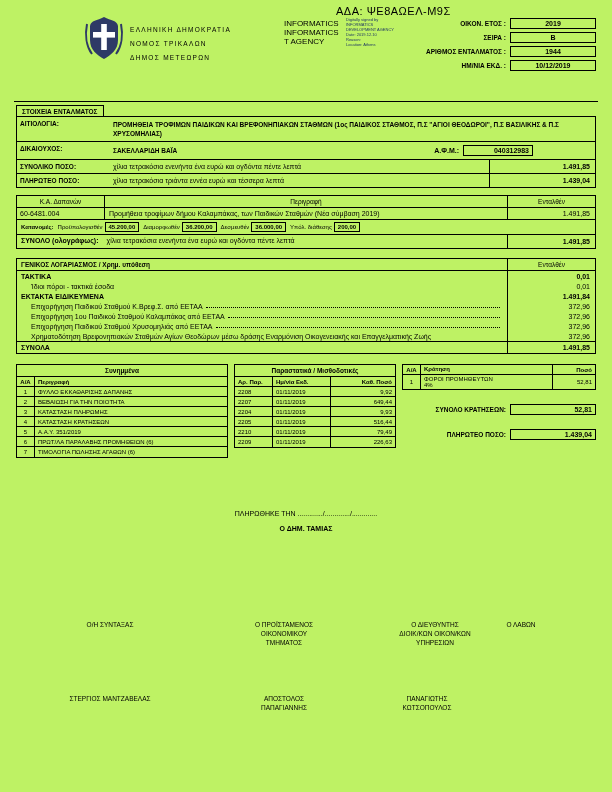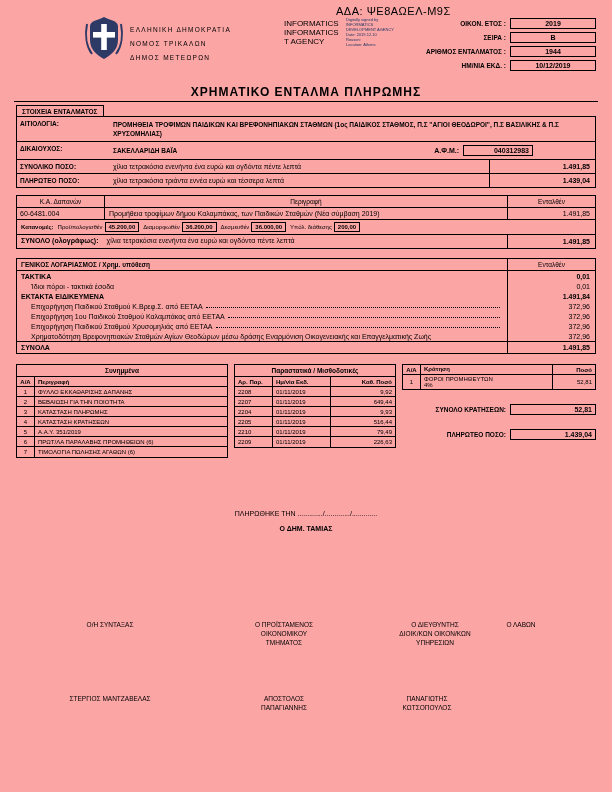--- a/index.html
+++ b/index.html
@@ -1,21 +1,21 @@
 <!DOCTYPE html>
 <html><head>
 <meta charset="utf-8">
 <style>
   * { box-sizing: border-box; margin: 0; padding: 0; }
   html, body { background: #e8e8e8; }
   .page {
     position: relative;
     width: 612px; height: 792px;
     margin: 0 auto;
-    background: #fca5a5;
+    background: #bef264;
     color: #000;
     font-family: "Liberation Sans", sans-serif;
     font-size: 7px;
     overflow: hidden;
   }
   
   .ada {
     position: absolute; left: 336px; top: 5px;
     font-size: 11px; letter-spacing: .5px;
   }
@@ -186,21 +186,20 @@
     <div class="info-row">
       <span class="info-label">ΑΡΙΘΜΟΣ ΕΝΤΑΛΜΑΤΟΣ :</span>
       <span class="info-value">1944</span>
     </div>
     <div class="info-row">
       <span class="info-label">ΗΜ/ΝΙΑ ΕΚΔ. :</span>
       <span class="info-value">10/12/2019</span>
     </div>
   </div>
 
-  <div class="doc-title">ΧΡΗΜΑΤΙΚΟ ΕΝΤΑΛΜΑ ΠΛΗΡΩΜΗΣ</div>
   <div class="title-rule"></div>
 
   <div class="main">
 
     
     <span class="section-tag">ΣΤΟΙΧΕΙΑ ΕΝΤΑΛΜΑΤΟΣ</span>
     <div class="dt">
       <div class="dt-row">
         <div class="dt-label">ΑΙΤΙΟΛΟΓΙΑ:</div>
         <div class="dt-value block caps-bold">ΠΡΟΜΗΘΕΙΑ ΤΡΟΦΙΜΩΝ ΠΑΙΔΙΚΩΝ ΚΑΙ ΒΡΕΦΟΝΗΠΙΑΚΩΝ ΣΤΑΘΜΩΝ (1ος ΠΑΙΔΙΚΟΣ ΣΤΑΘΜΟΣ, Π.Σ "ΑΓΙΟΙ ΘΕΟΔΩΡΟΙ", Π.Σ ΒΑΣΙΛΙΚΗΣ &amp; Π.Σ ΧΡΥΣΟΜΗΛΙΑΣ)</div>

